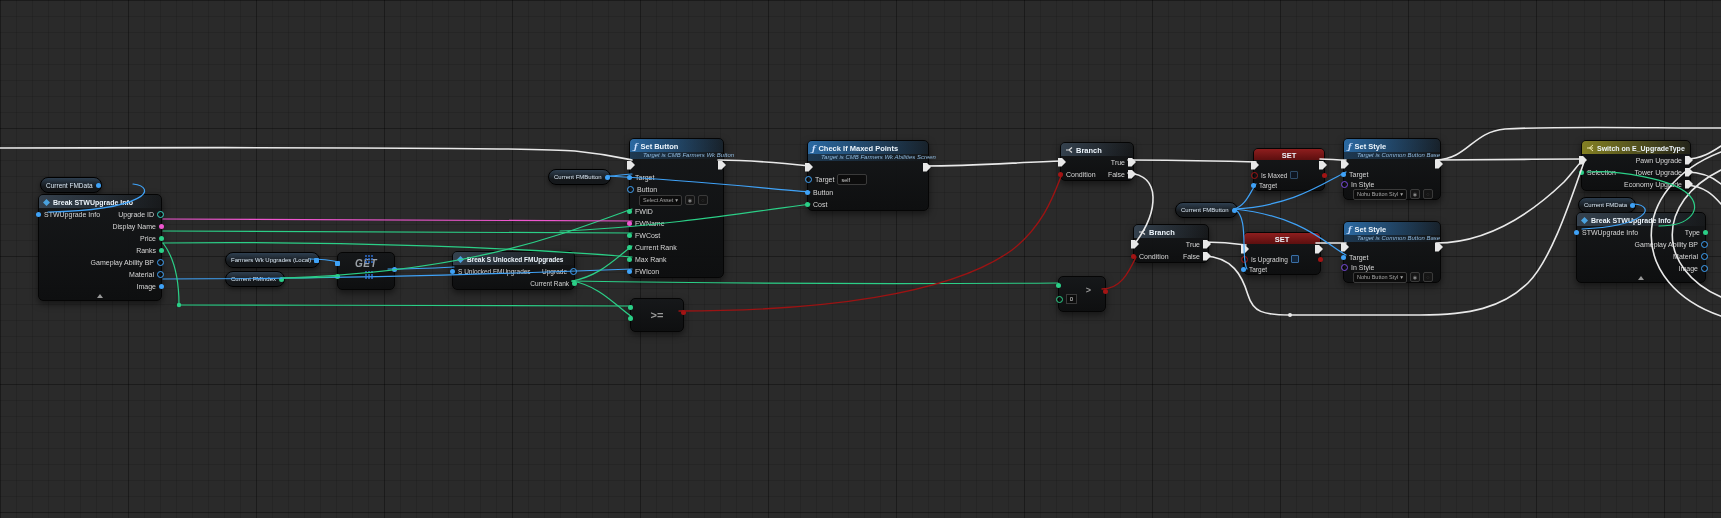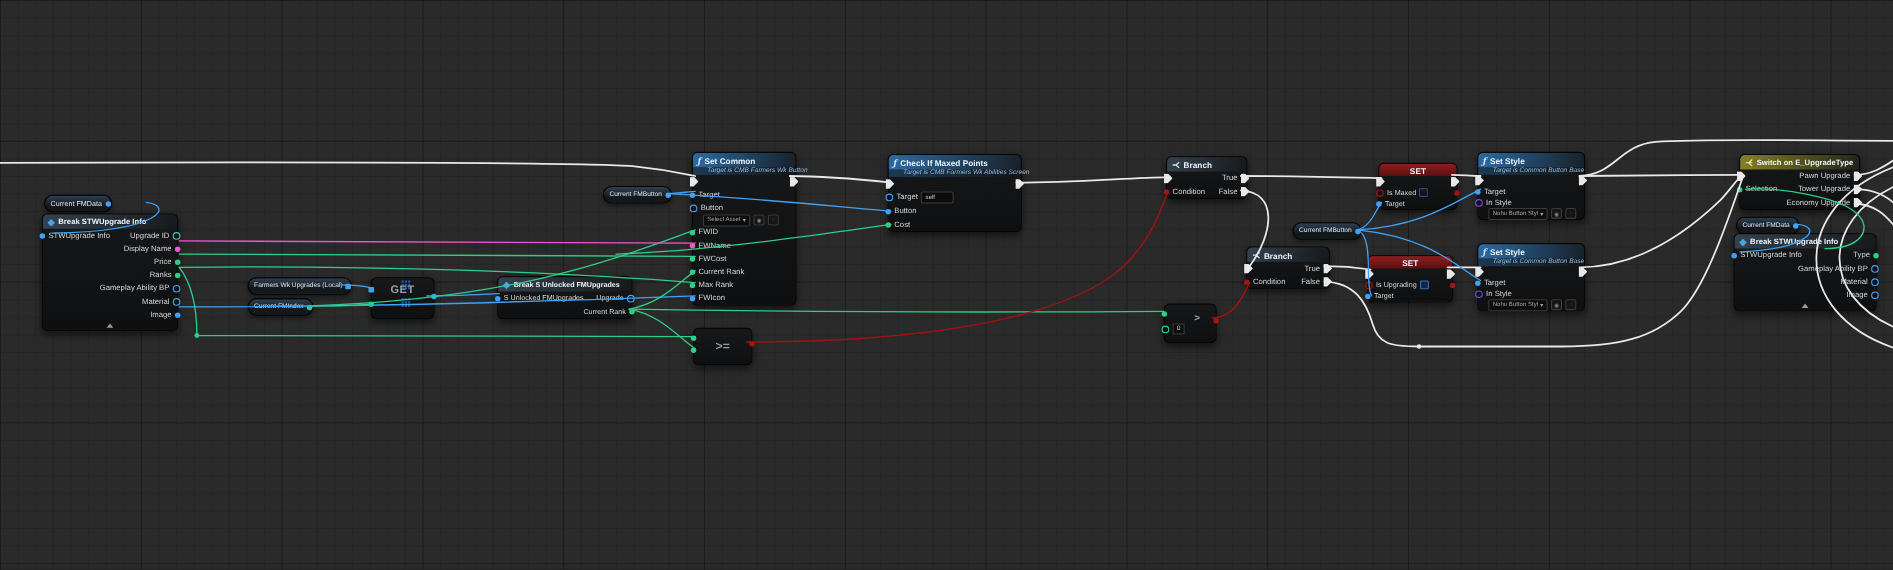--- a/index.html
+++ b/index.html
@@ -45,21 +45,21 @@
   .numbox{min-width:7px;height:8px;background:#0c0c0c;border:1px solid #3a3a3a;font-size:6px;color:#ddd;
     display:inline-flex;align-items:center;justify-content:center;padding:0 1px;}
   .op{font-size:11px;font-weight:700;color:#9a9a9a;}
   .colwrap{display:flex;justify-content:center;height:8px;align-items:center;}
   .chev{width:0;height:0;border-left:3px solid transparent;border-right:3px solid transparent;
     border-bottom:4px solid #9a9a9a;}
   .gicon{width:2px;height:2px;background:#2f6fd1;opacity:.75;margin:2px auto;
     box-shadow:3px 0 #2f6fd1,6px 0 #2f6fd1,0 3px #2f6fd1,3px 3px #2f6fd1,6px 3px #2f6fd1,0 6px #2f6fd1,3px 6px #2f6fd1,6px 6px #2f6fd1;}
   .ficon{font-family:"DejaVu Serif",serif;font-style:italic;font-size:8px;color:#cfe2ff;line-height:1;}
   .wires{position:absolute;left:0;top:0;z-index:3;pointer-events:none;}
-  .getlabel{font-size:10px;font-weight:700;color:#9aa0a6;letter-spacing:.5px;text-align:center;line-height:1;}
+  .getlabel{font-size:10px;font-weight:700;color:#9aa0a6;letter-spacing:.5px;text-align:center;line-height:1;font-style:italic;}
 </style>
 </head>
 <body>
 
 <div class="canvas">
 
   <div class="pill" style="left:40px;top:177px;">
     <span>Current FMData</span>
     <span class="pin edge-r" style="background:#3fa2f7"></span>
   </div>
@@ -164,21 +164,21 @@
     <div class="row" style="font-size:6.5px;">
         <span class="sp"></span>
         <span>Current Rank</span>
         <span class="pin edge-r" style="background:#2bcf87"></span>
       </div>
   </div>
 
   <div class="node" style="left:629px;top:138px;width:93px;">
     <div class="hdr fn">
       <span class="ficon">ƒ</span>
-      <span>Set Common</span>
+      <span>Set Button</span>
     </div>
     <div class="sub" style="background:linear-gradient(90deg,rgba(44,110,170,.4),transparent);">Target is CMB Farmers Wk Button</div>
     <div class="row">
         <span class="exec edge-l"></span>
         <span class="sp"></span>
         <span class="exec edge-r"></span>
       </div>
     <div class="row">
         <span class="pin edge-l" style="background:#3fa2f7"></span>
         <span>Target</span>

